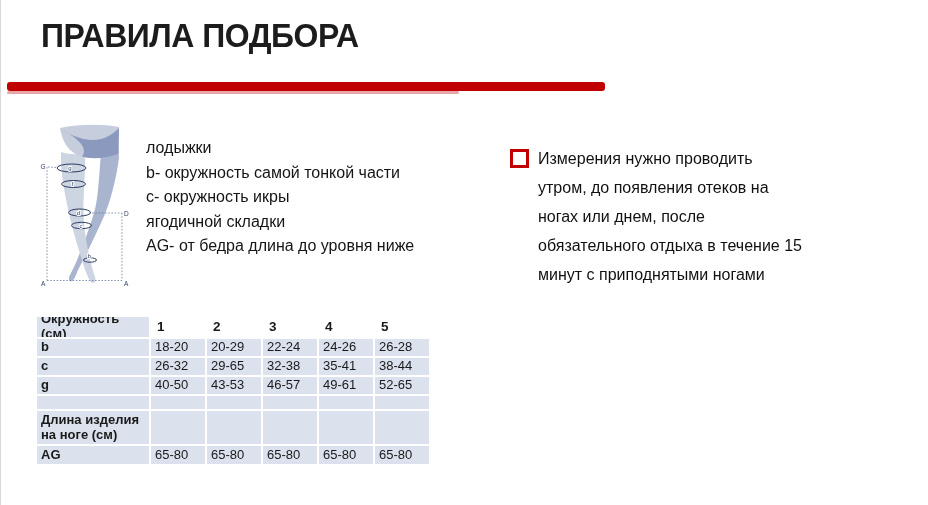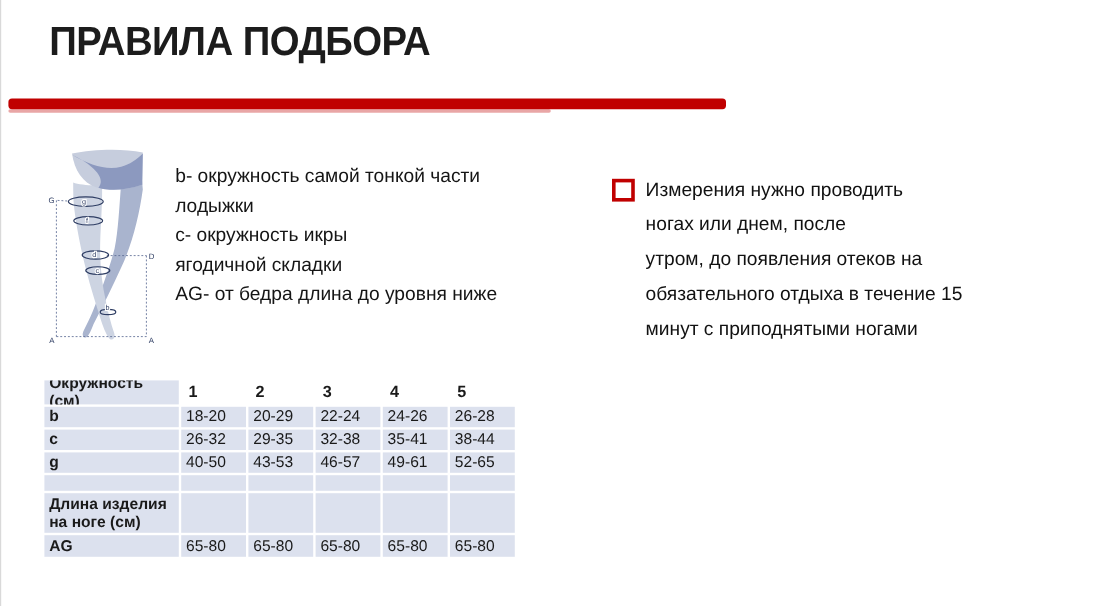--- a/index.html
+++ b/index.html
@@ -85,33 +85,33 @@
         <text x="31" y="46">g</text>
         <text x="33.5" y="62">f</text>
         <text x="39.5" y="90.5">d</text>
         <text x="42" y="103.5">c</text>
         <text x="50.5" y="134">b</text>
       </g>
     </svg>
   </div>
 
   <div class="legend">
+    <div>лодыжки</div>
     <div>b- окружность самой тонкой части</div>
-    <div>лодыжки</div>
     <div>c- окружность икры</div>
     <div>ягодичной складки</div>
     <div>AG- от бедра длина до уровня ниже</div>
   </div>
 
   <div class="note">
     <div class="note-bullet"></div>
     <div class="note-text">
       <div>Измерения нужно проводить</div>
+      <div>утром, до появления отеков на</div>
       <div>ногах или днем, после</div>
-      <div>утром, до появления отеков на</div>
       <div>обязательного отдыха в течение 15</div>
       <div>минут с приподнятыми ногами</div>
     </div>
   </div>
 
   <div class="size-table">
 
     <div class="cell hdr-lbl">Окружность (см)</div>
     <div class="cell hdr-num">1</div>
     <div class="cell hdr-num">2</div>
@@ -121,21 +121,21 @@
 
     <div class="cell lbl">b</div>
     <div class="cell">18-20</div>
     <div class="cell">20-29</div>
     <div class="cell">22-24</div>
     <div class="cell">24-26</div>
     <div class="cell">26-28</div>
 
     <div class="cell lbl">c</div>
     <div class="cell">26-32</div>
-    <div class="cell">29-35</div>
+    <div class="cell">29-65</div>
     <div class="cell">32-38</div>
     <div class="cell">35-41</div>
     <div class="cell">38-44</div>
 
     <div class="cell lbl">g</div>
     <div class="cell">40-50</div>
     <div class="cell">43-53</div>
     <div class="cell">46-57</div>
     <div class="cell">49-61</div>
     <div class="cell">52-65</div>

